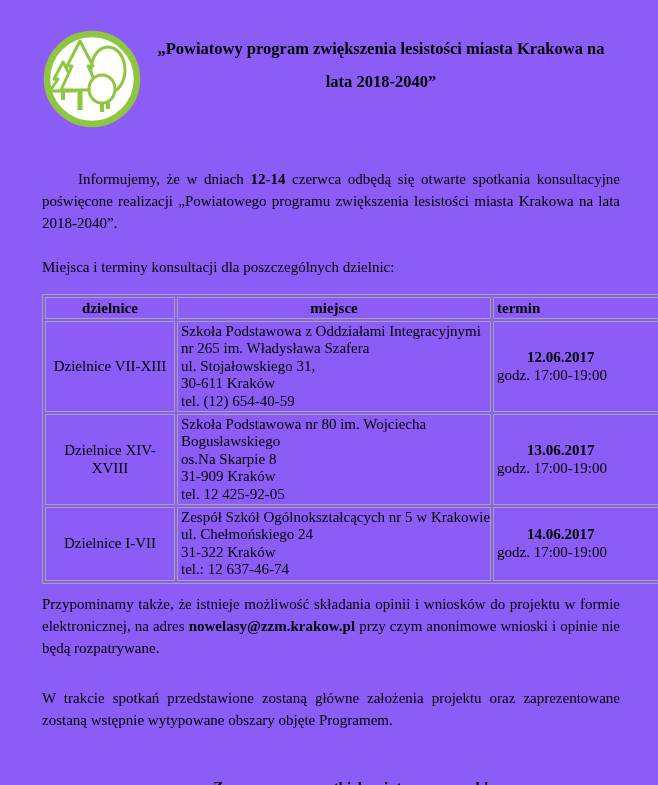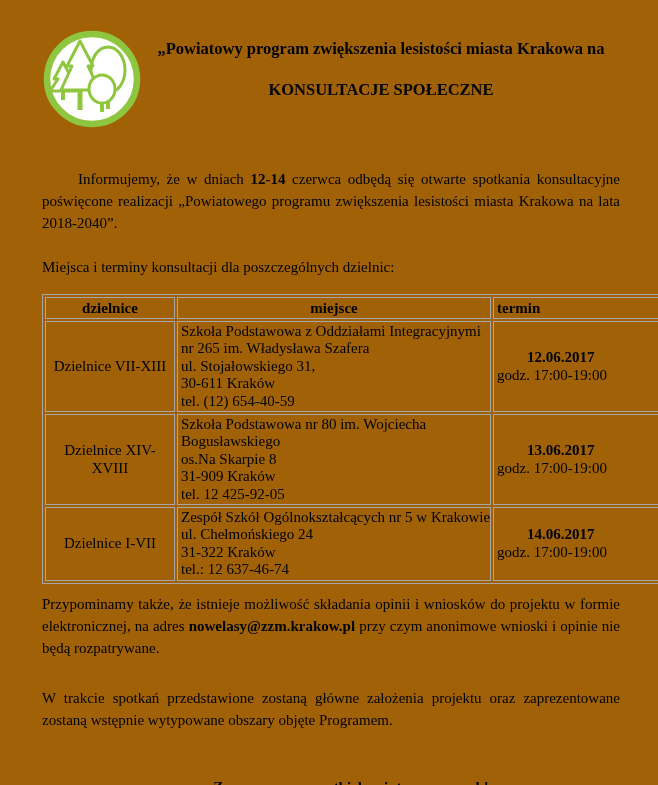--- a/index.html
+++ b/index.html
@@ -13,21 +13,21 @@
     overflow: hidden;
     font-family: "Liberation Serif", "DejaVu Serif", serif;
     color: #000000;
     font-size: 15px;
   }
   .page {
     box-sizing: border-box;
     width: 658px;
     height: 785px;
     padding: 28px 38px 0 42px;
-    background: #a16207;
+    background: #8b5cf6;
   }
   
   .doc-header {
     display: flex;
     align-items: flex-start;
   }
   .logo-wrap {
     width: 100px;
     height: 102px;
     flex: none;
@@ -136,22 +136,22 @@
 
         <g stroke="#8ec63f" stroke-width="3" fill="#ffffff">
           <ellipse cx="60" cy="61" rx="13" ry="14"></ellipse>
           <line x1="60" y1="75" x2="60" y2="84" stroke-width="4"></line>
         </g>
       </svg>
     </div>
     <div class="title-block">
       <h1 class="doc-title">
         <span class="t-line">„Powiatowy program zwiększenia lesistości miasta Krakowa na</span>
+        <span class="t-line">lata 2018-2040”</span>
       </h1>
-      <h2 class="doc-subtitle">KONSULTACJE SPOŁECZNE</h2>
     </div>
   </header>
 
   <p class="intro-par"><span>Informujemy, że w dniach </span><span class="bold-inline">12-14</span><span> czerwca odbędą się otwarte spotkania konsultacyjne poświęcone realizacji „Powiatowego programu zwiększenia lesistości miasta Krakowa na lata 2018-2040”.</span></p>
 
   <p class="schedule-line">Miejsca i terminy konsultacji dla poszczególnych dzielnic:</p>
 
   <table class="schedule">
     <colgroup>
       <col class="col-district">

